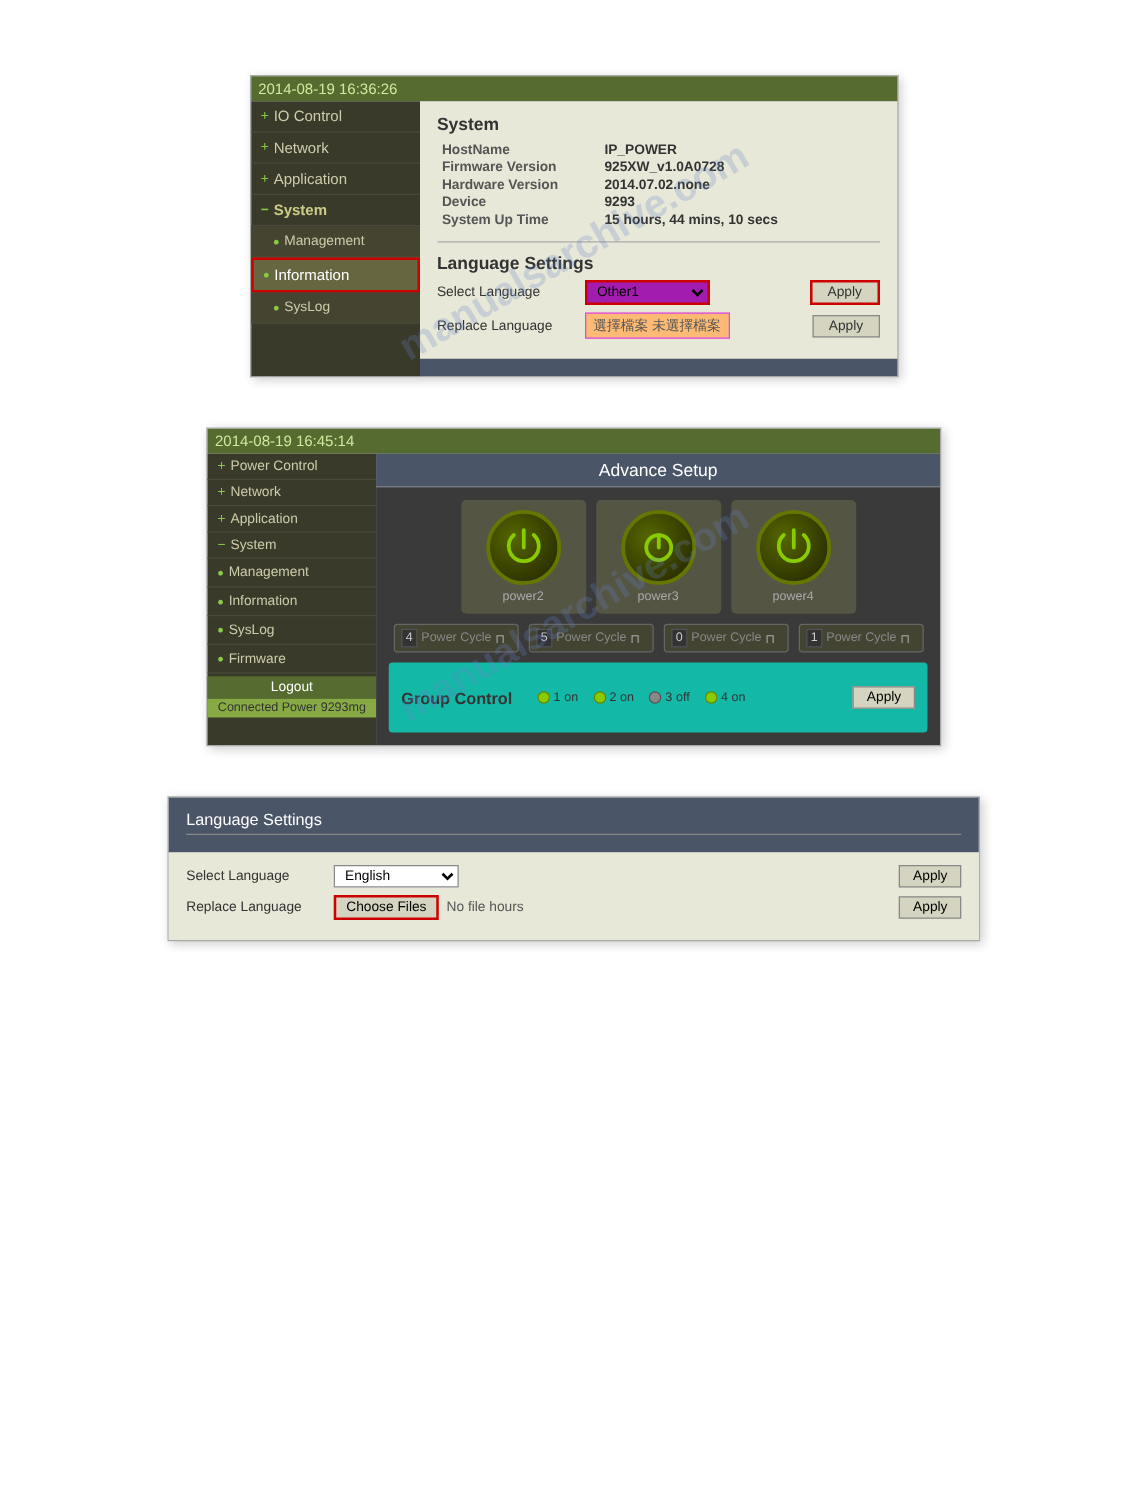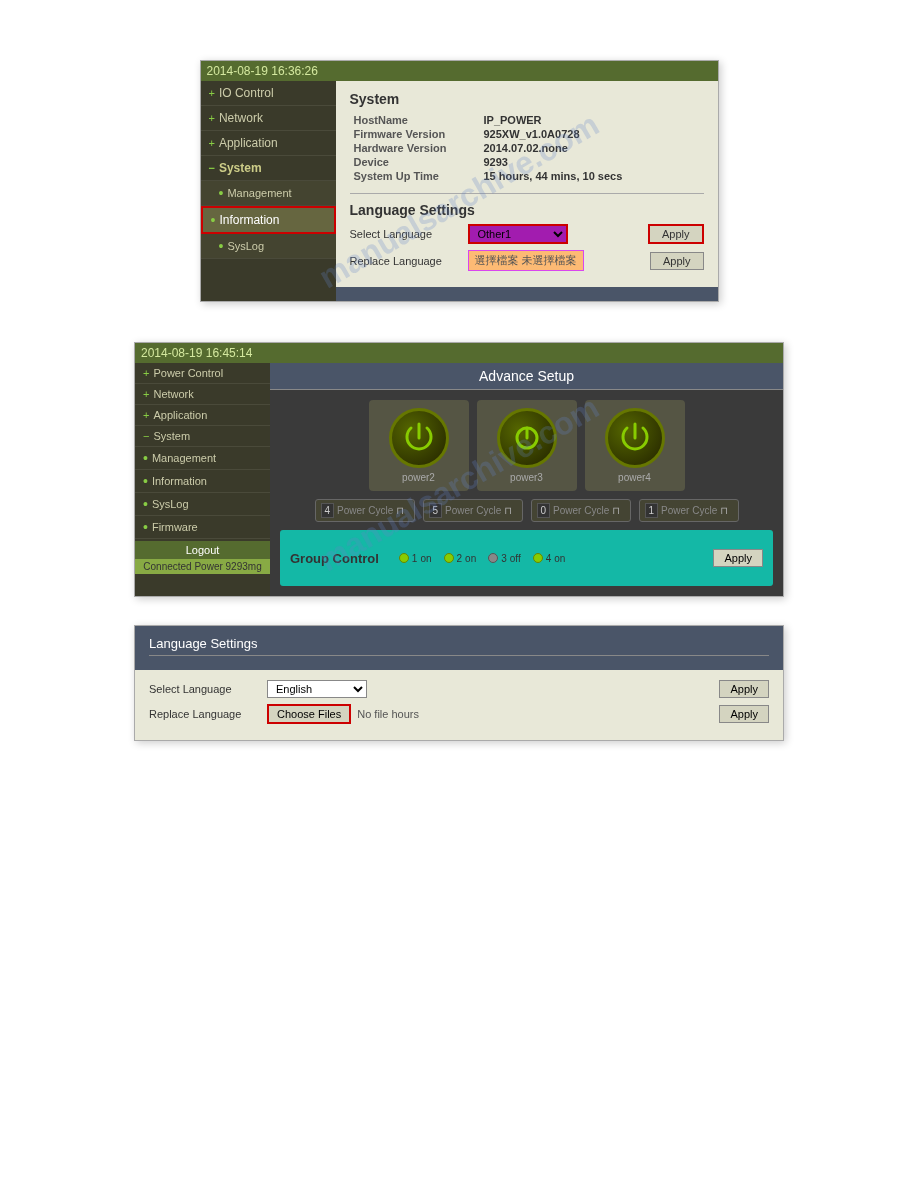--- a/index.html
+++ b/index.html
@@ -154,23 +154,23 @@
     .replace-lang-text {
       font-size: 11px;
       color: #555;
       background: #fdba74;
       padding: 2px 6px;
       border: 1px solid #d946ef;
     }
 
     
     .screenshot2 {
-      width: 650px;
+      width: 588px;
       border: 1px solid #aaa;
-      margin-bottom: 28px;
+      margin-bottom: 40px;
       box-shadow: 2px 2px 8px rgba(0,0,0,0.2);
     }
     .sidebar2 {
       width: 135px;
       background: #3a3a2a;
       flex-shrink: 0;
     }
     .sidebar2-item {
       padding: 4px 8px;
       color: #ccccaa;

